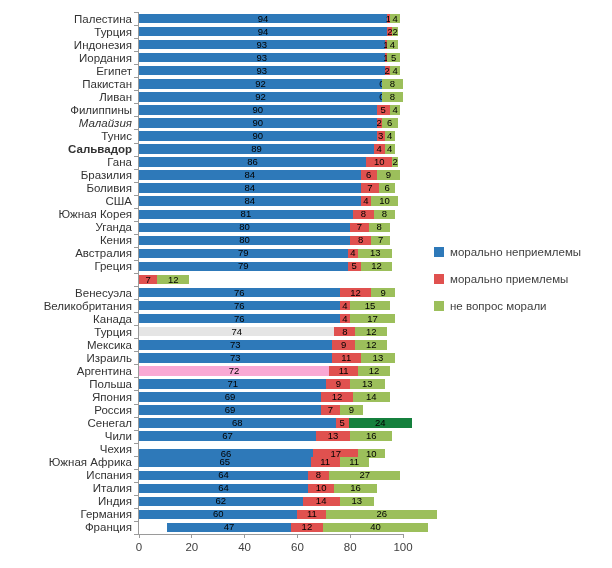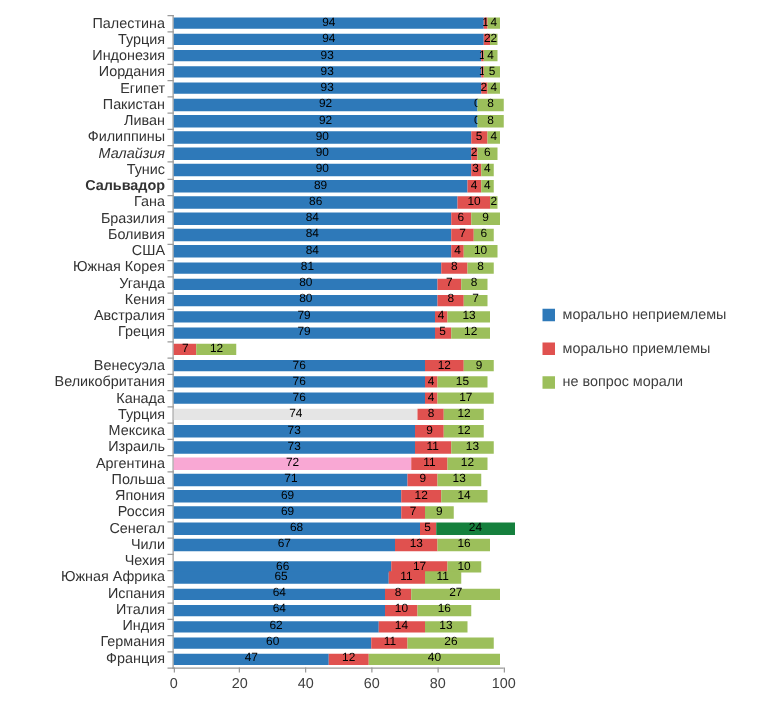--- a/index.html
+++ b/index.html
@@ -496,25 +496,25 @@
           <span>13</span>
         </div>
       </div>
       <div class="bar-row" style="top: 495.9px; height: 13.05px;">
         <div class="seg" style="width: 158.4px; background: rgb(46, 121, 185);">
           <span>60</span>
         </div>
         <div class="seg" style="width: 29.04px; background: rgb(224, 81, 79);">
           <span>11</span>
         </div>
-        <div class="seg" style="width: 68.64px; background: rgb(156, 191, 91);">
+        <div class="seg" style="width: 68.64px; background: rgb(156, 191, 91); padding-left: 42px;">
           <span>26</span>
         </div>
       </div>
-      <div class="bar-row" style="top: 508.95px; height: 13.05px;">
+      <div class="bar-row" style="top: 508.95px; height: 13.05px; padding-left: 28px;">
         <div class="seg" style="width: 124.08px; background: rgb(46, 121, 185);">
           <span>47</span>
         </div>
         <div class="seg" style="width: 31.68px; background: rgb(224, 81, 79);">
           <span>12</span>
         </div>
         <div class="seg" style="width: 105.6px; background: rgb(156, 191, 91);">
           <span>40</span>
         </div>
       </div>

